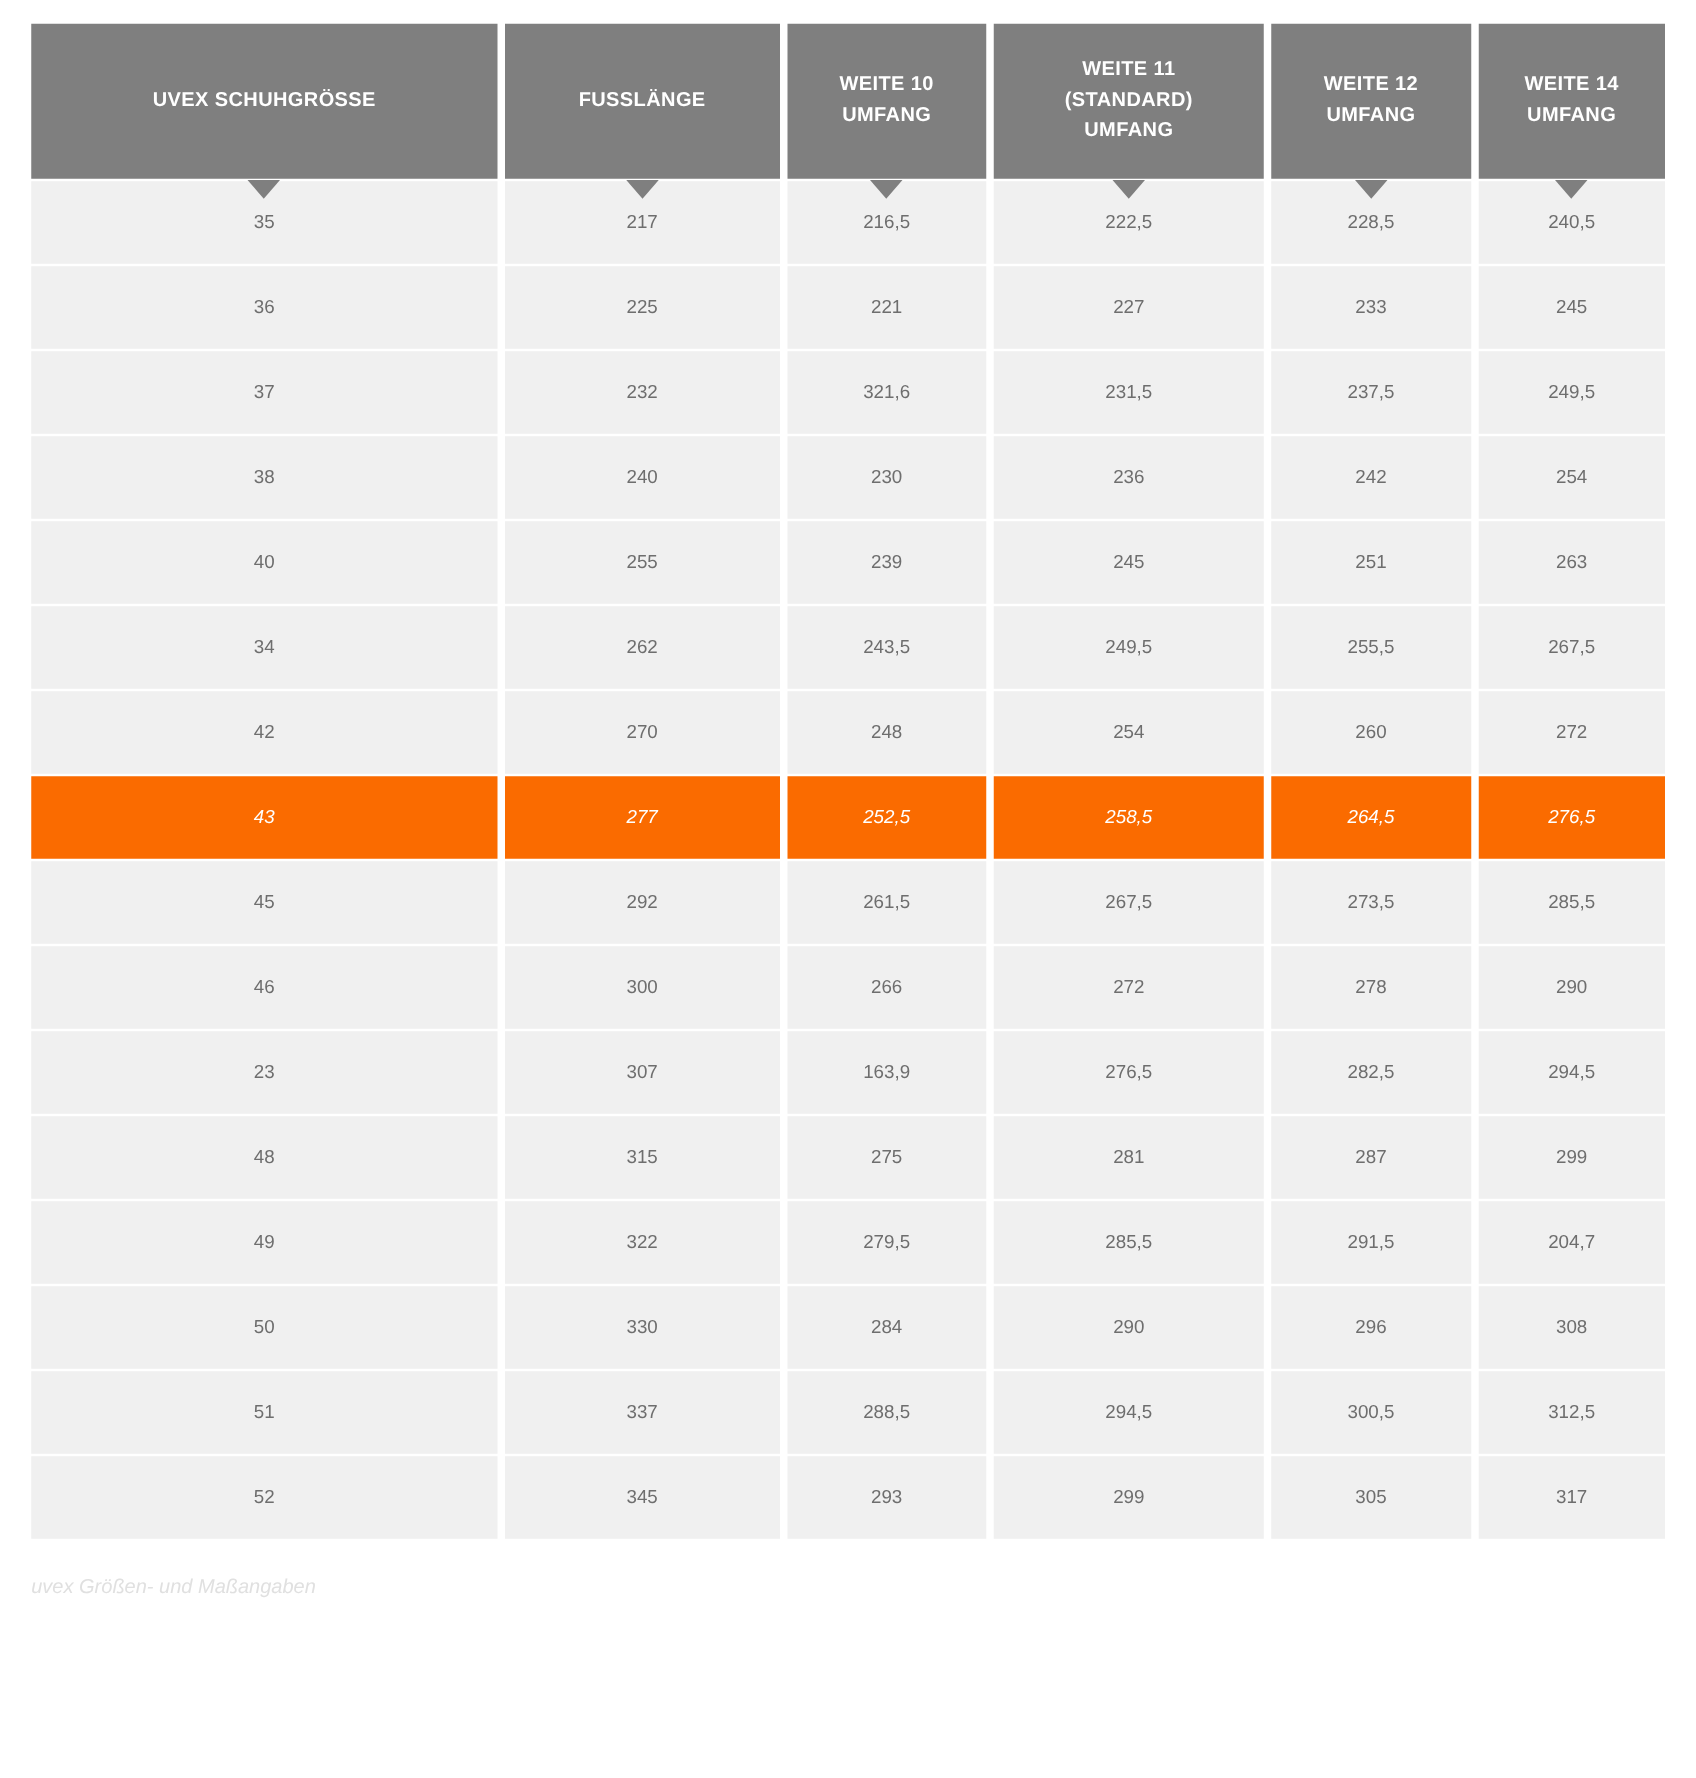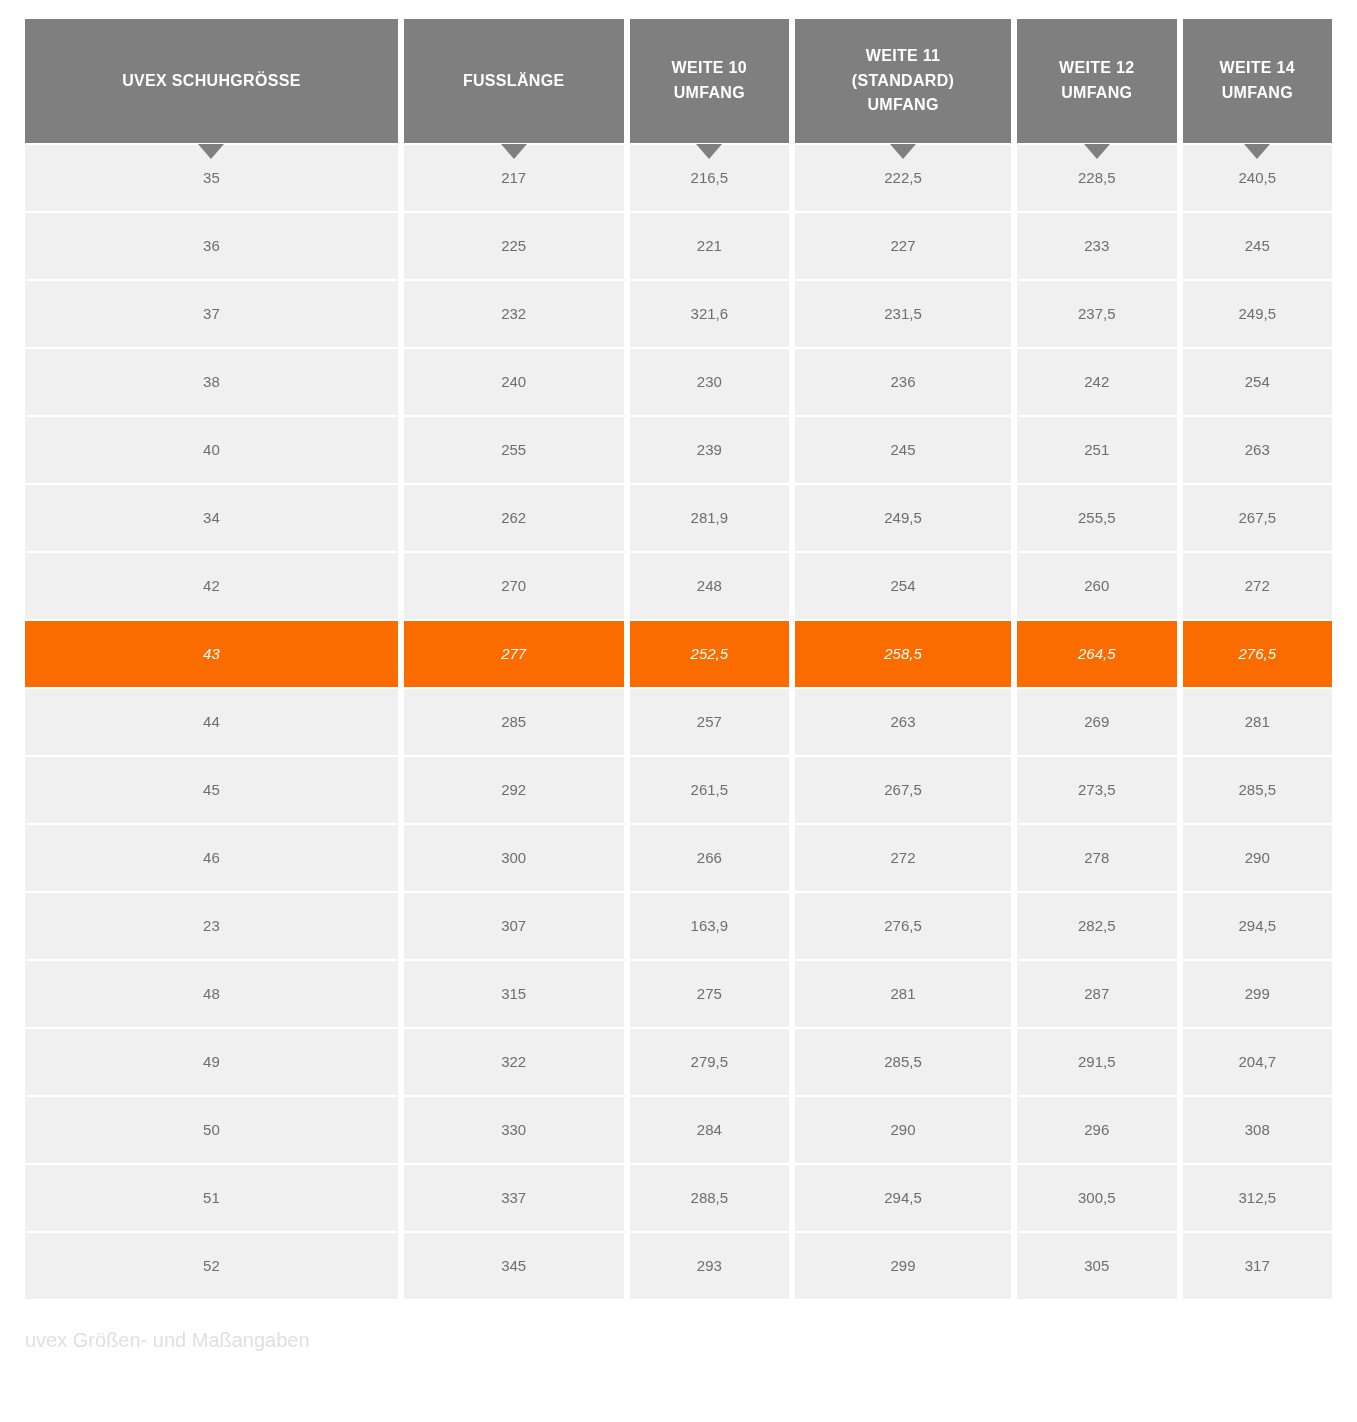--- a/index.html
+++ b/index.html
@@ -73,22 +73,23 @@
     vertical-align:middle;
     padding:0 4px;
   }
   tr.highlight td{
     background:var(--highlight-bg);
     color:var(--highlight-text);
     font-style:italic;
   }
   .caption{
     margin:28px 0 0 0;
-    font-size:20px;
+    font-size:16px;
     color:var(--caption-text);
+    font-style:italic;
   }
 </style>
 </head>
 <body>
 
 <div class="page">
   <table class="size-table">
     <colgroup>
       <col class="c1">
         <col class="c2">
@@ -167,21 +168,21 @@
           <td>40</td>
           <td>255</td>
           <td>239</td>
           <td>245</td>
           <td>251</td>
           <td>263</td>
         </tr>
         <tr>
           <td>34</td>
           <td>262</td>
-          <td>281,9</td>
+          <td>243,5</td>
           <td>249,5</td>
           <td>255,5</td>
           <td>267,5</td>
         </tr>
         <tr>
           <td>42</td>
           <td>270</td>
           <td>248</td>
           <td>254</td>
           <td>260</td>
@@ -189,28 +190,20 @@
         </tr>
         <tr class="highlight">
           <td>43</td>
           <td>277</td>
           <td>252,5</td>
           <td>258,5</td>
           <td>264,5</td>
           <td>276,5</td>
         </tr>
         <tr>
-          <td>44</td>
-          <td>285</td>
-          <td>257</td>
-          <td>263</td>
-          <td>269</td>
-          <td>281</td>
-        </tr>
-        <tr>
           <td>45</td>
           <td>292</td>
           <td>261,5</td>
           <td>267,5</td>
           <td>273,5</td>
           <td>285,5</td>
         </tr>
         <tr>
           <td>46</td>
           <td>300</td>

